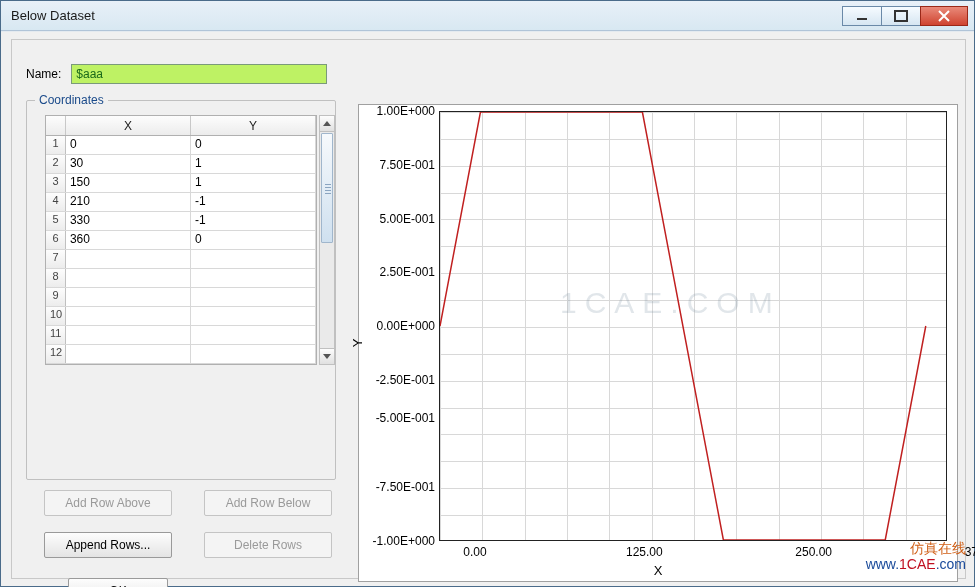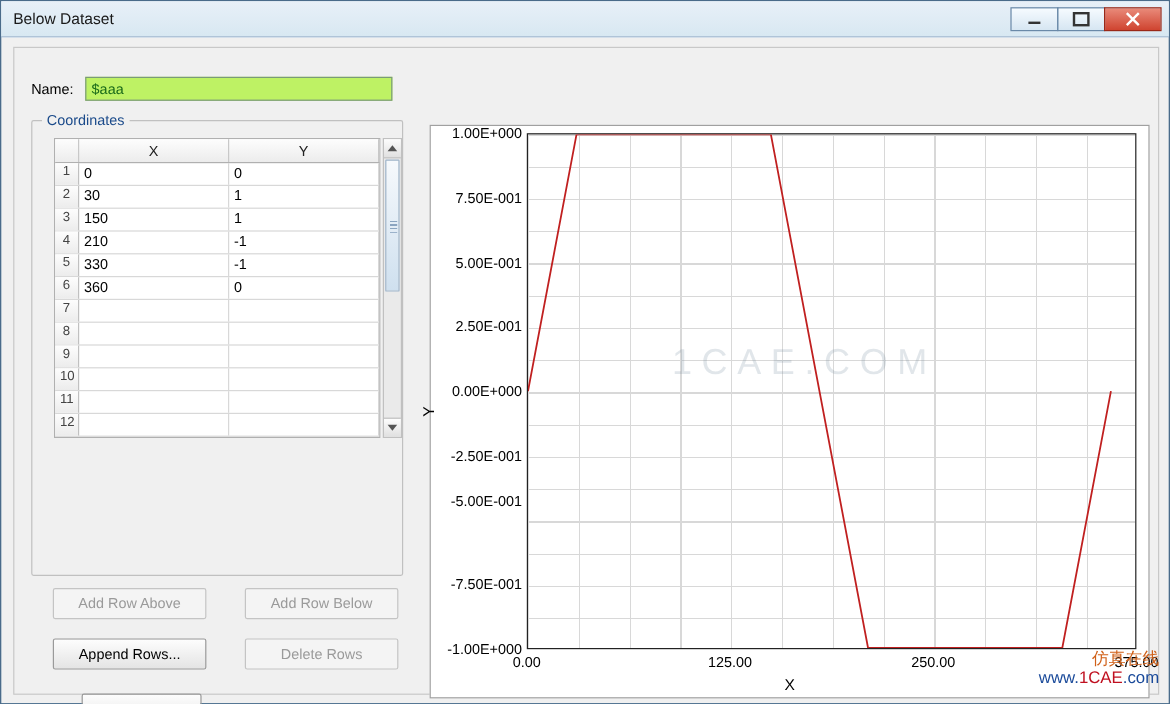--- a/index.html
+++ b/index.html
@@ -193,20 +193,21 @@
   }
   .plot svg { position:absolute; left:0; top:0; width:100%; height:100%; }
   .ytick {
     position:absolute; left: 4px; width:72px;
     text-align:right; font-size:12px; color:#000;
     transform: translateY(-50%);
   }
   .xtick {
     position:absolute; top: 440px; font-size:12px; color:#000;
     transform: translateX(-50%);
+    margin-left: 36px;
   }
   .ylabel {
     position:absolute; left: -6px; top: 50%;
     transform: translateY(-50%) rotate(-90deg);
     font-size: 13px;
   }
   .xlabel {
     position:absolute; left: 50%; top: 458px;
     transform: translateX(-50%);
     font-size: 13px;

